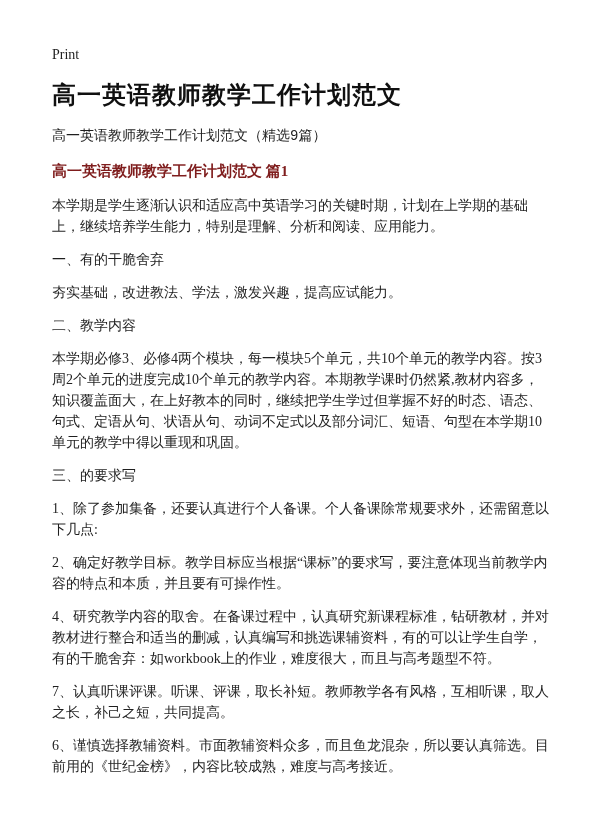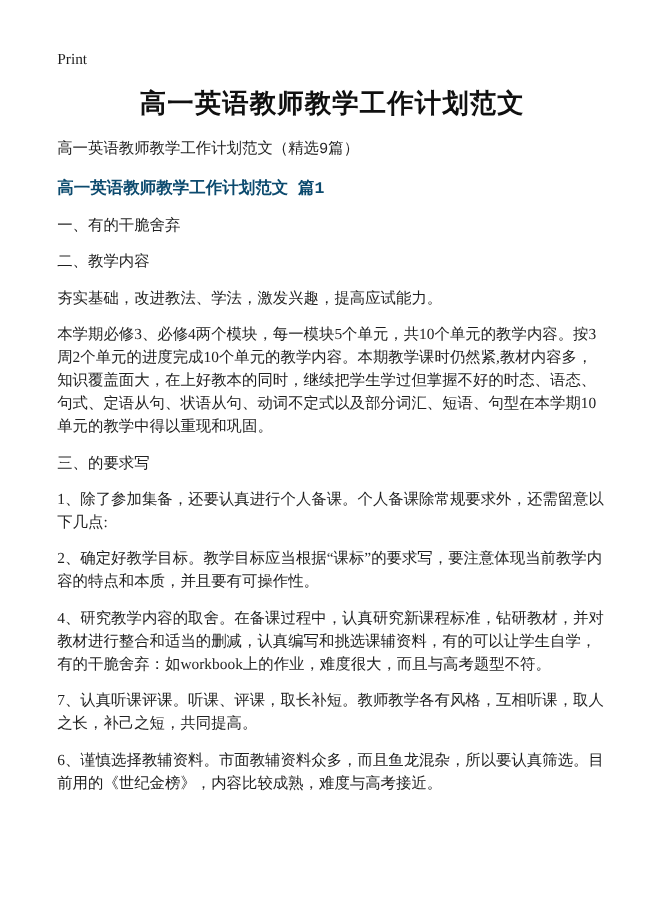--- a/index.html
+++ b/index.html
@@ -21,61 +21,61 @@
     font-size: 14px;
     line-height: 16px;
     color: #1f1f1f;
     display: inline-block;
     cursor: pointer;
   }
   .page-title {
     font-size: 24px;
     line-height: 1.25;
     font-weight: bold;
-    text-align: center;
+    text-align: left;
     color: #101010;
     margin: 17px 0 16px 0;
     letter-spacing: 1px;
   }
   .page-subtitle {
     font-size: 14px;
     line-height: 21px;
     margin: 0 0 14px 0;
     font-family: Liberation Mono, monospace;
   }
   .article-heading {
     font-size: 15px;
     line-height: 21px;
     font-weight: bold;
-    color: #0c4a6e;
+    color: #7f1d1d;
     margin: 0 0 13px 0;
-    font-family: Liberation Mono, monospace;
   }
   .paragraph {
     font-size: 14px;
     line-height: 21px;
     margin: 0 0 12px 0;
     word-break: break-all;
   }
 </style>
 </head>
 <body>
 
 <div class="page">
   <div class="print-link">Print</div>
 
   <h1 class="page-title">高一英语教师教学工作计划范文</h1>
 
   <p class="page-subtitle">高一英语教师教学工作计划范文（精选9篇）</p>
 
   <div class="article-body">
       <h2 class="article-heading">高一英语教师教学工作计划范文 篇1</h2>
+      <p class="paragraph">本学期是学生逐渐认识和适应高中英语学习的关键时期，计划在上学期的基础上，继续培养学生能力，特别是理解、分析和阅读、应用能力。</p>
       <p class="paragraph">一、有的干脆舍弃</p>
+      <p class="paragraph">夯实基础，改进教法、学法，激发兴趣，提高应试能力。</p>
       <p class="paragraph">二、教学内容</p>
-      <p class="paragraph">夯实基础，改进教法、学法，激发兴趣，提高应试能力。</p>
       <p class="paragraph">本学期必修3、必修4两个模块，每一模块5个单元，共10个单元的教学内容。按3周2个单元的进度完成10个单元的教学内容。本期教学课时仍然紧,教材内容多，知识覆盖面大，在上好教本的同时，继续把学生学过但掌握不好的时态、语态、句式、定语从句、状语从句、动词不定式以及部分词汇、短语、句型在本学期10单元的教学中得以重现和巩固。</p>
       <p class="paragraph">三、的要求写</p>
       <p class="paragraph">1、除了参加集备，还要认真进行个人备课。个人备课除常规要求外，还需留意以下几点:</p>
       <p class="paragraph">2、确定好教学目标。教学目标应当根据“课标”的要求写，要注意体现当前教学内容的特点和本质，并且要有可操作性。</p>
       <p class="paragraph">4、研究教学内容的取舍。在备课过程中，认真研究新课程标准，钻研教材，并对教材进行整合和适当的删减，认真编写和挑选课辅资料，有的可以让学生自学，有的干脆舍弃：如workbook上的作业，难度很大，而且与高考题型不符。</p>
       <p class="paragraph">7、认真听课评课。听课、评课，取长补短。教师教学各有风格，互相听课，取人之长，补己之短，共同提高。</p>
       <p class="paragraph">6、谨慎选择教辅资料。市面教辅资料众多，而且鱼龙混杂，所以要认真筛选。目前用的《世纪金榜》，内容比较成熟，难度与高考接近。</p>
     </div>
 </div>
 

